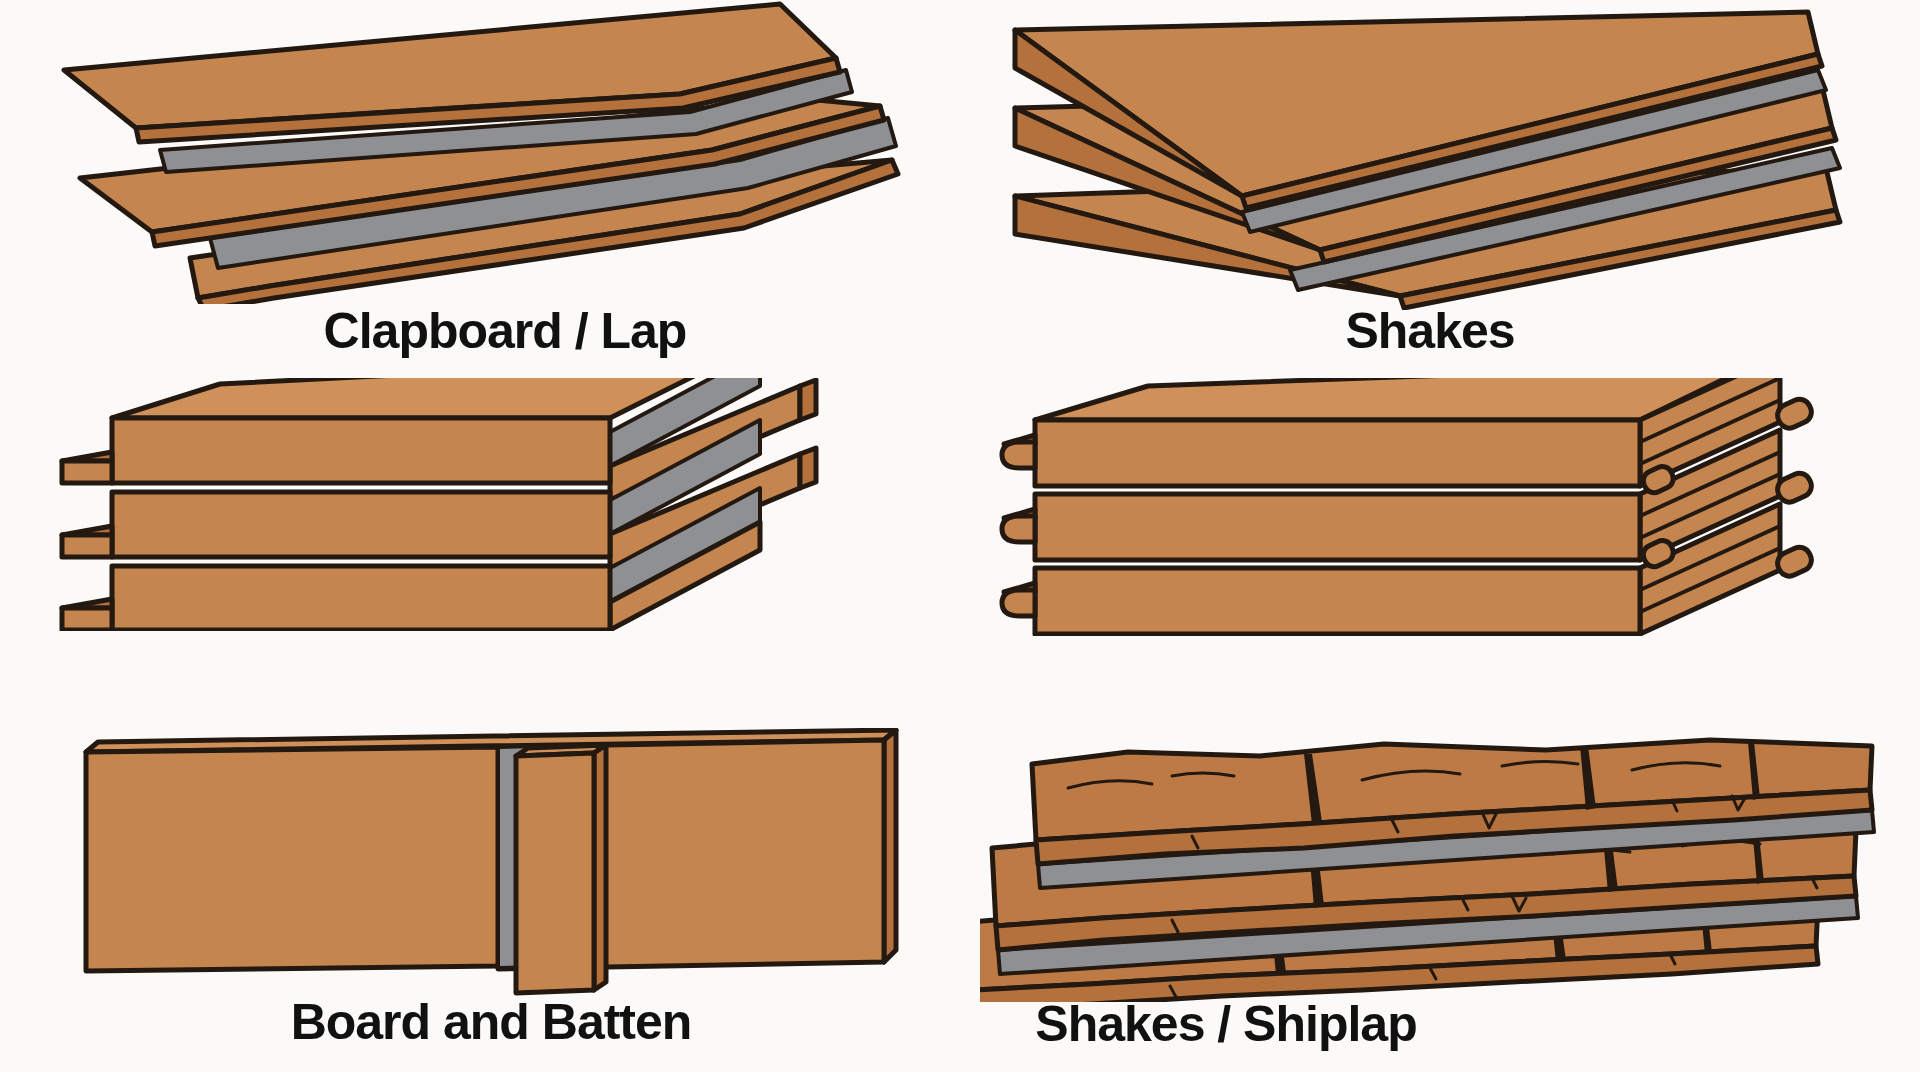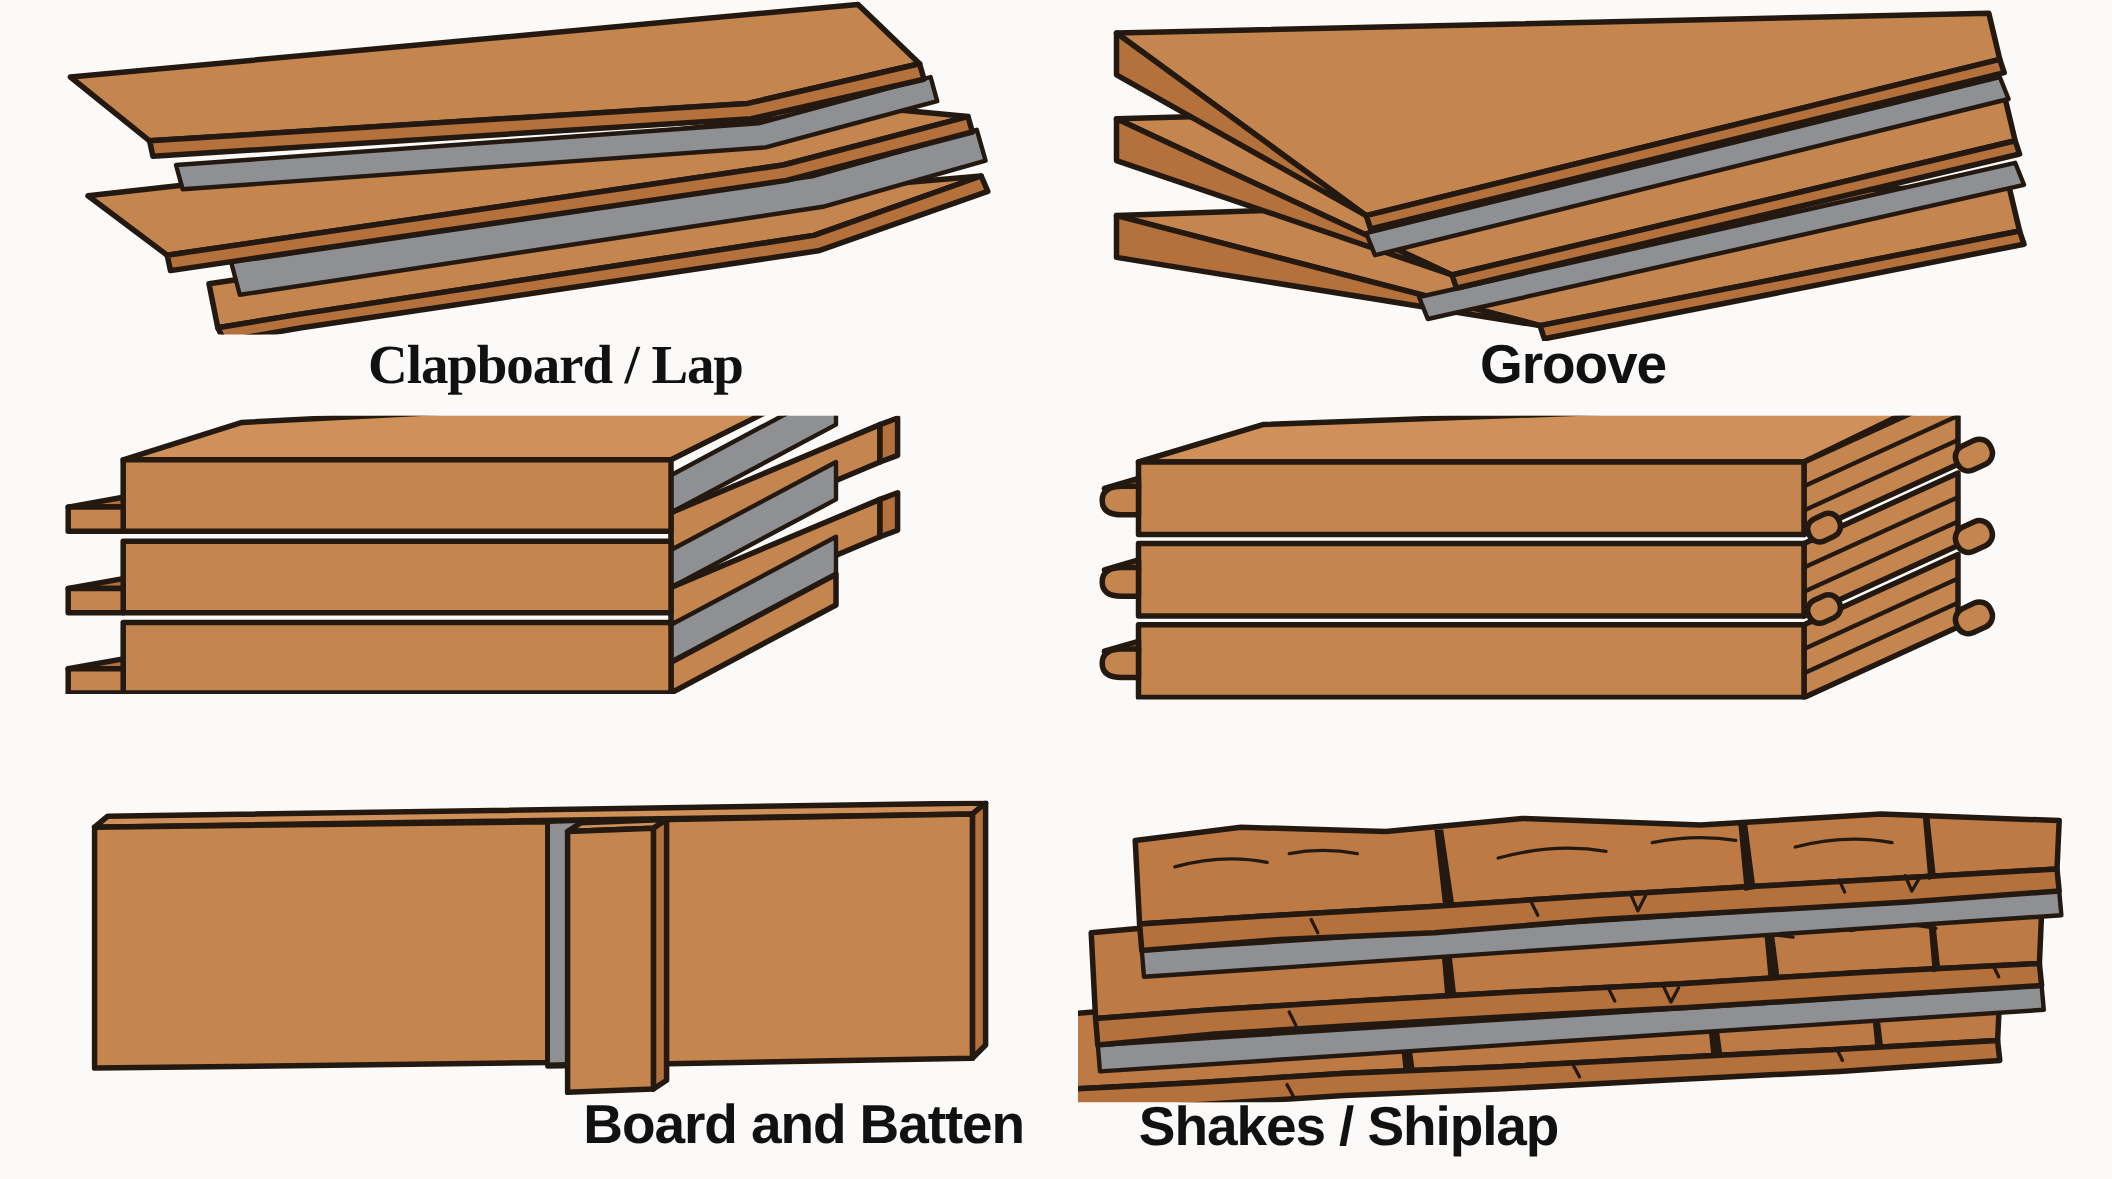--- a/index.html
+++ b/index.html
@@ -13,24 +13,24 @@
   svg{display:block;overflow:hidden;}
   svg path,svg rect{stroke:var(--outline,#241911);stroke-width:5;stroke-linejoin:round;stroke-linecap:round;}
   .w{fill:var(--wood,#c5854f);}
   .wd{fill:var(--wood-dark,#b4713c);}
   .wl{fill:#cf9059;}
   .gy{fill:var(--shadow-gray,#8f9093);stroke-width:4;}
   .ws{fill:var(--wood-shingle,#bd7a45);}
   .tex{fill:none;stroke-width:3;}
   .lin{fill:none;stroke-width:4;}
   .split{fill:var(--outline,#241911);stroke:none;}
-  .c1{transform:translateX(15px);font-family:Liberation Serif, serif;}
+  .c1{transform:translateX(15px);}
   .c3{transform:translateX(-12px);}
   .c4{transform:translateX(13px);}
-  .c5{transform:translateX(5px);text-align:right;}
+  .c5{transform:translateX(5px);}
   .c6{transform:translateX(-204px);}
 </style>
 </head>
 <body>
 
 <div id="stage">
 
   <div class="panel" style="left:40px;top:0;width:900px;height:368px">
     <svg width="900" height="304" viewBox="0 0 900 304">
       <g>
@@ -64,21 +64,21 @@
         <path class="wd" d="M340,250 L852,128 L856,140 L344,262 Z"></path>
         <path class="wd" d="M35,108 L340,250 L35,146 Z"></path>
       </g>
       <path class="gy" d="M262,212 L838,70 L846,90 L270,232 Z"></path>
       <g>
         <path class="w" d="M35,30 L828,12 L838,54 L262,196 Z"></path>
         <path class="wd" d="M262,196 L838,54 L842,66 L266,208 Z"></path>
         <path class="wd" d="M35,30 L262,196 L35,68 Z"></path>
       </g>
     </svg>
-    <div class="caption" style="top:302px">Groove</div>
+    <div class="caption" style="top:302px">Shakes</div>
   </div>
 
   <div class="panel" style="left:40px;top:378px;width:920px;height:330px">
     <svg width="920" height="253" viewBox="0 0 920 253">
       <path class="wl" d="M72,40 L570,40 L690,-20 L180,6 Z"></path>
       <path class="gy" d="M570,54 L570,88 L720,8 L720,-26 Z"></path>
       <path class="w" d="M570,88 L570,122 L760,42 L760,8 Z"></path>
       <path class="wd" d="M760,8 L760,42 L776,36 L776,2 Z"></path>
       <path class="gy" d="M570,122 L570,156 L720,76 L720,42 Z"></path>
       <path class="w" d="M570,156 L570,190 L760,110 L760,76 Z"></path>

